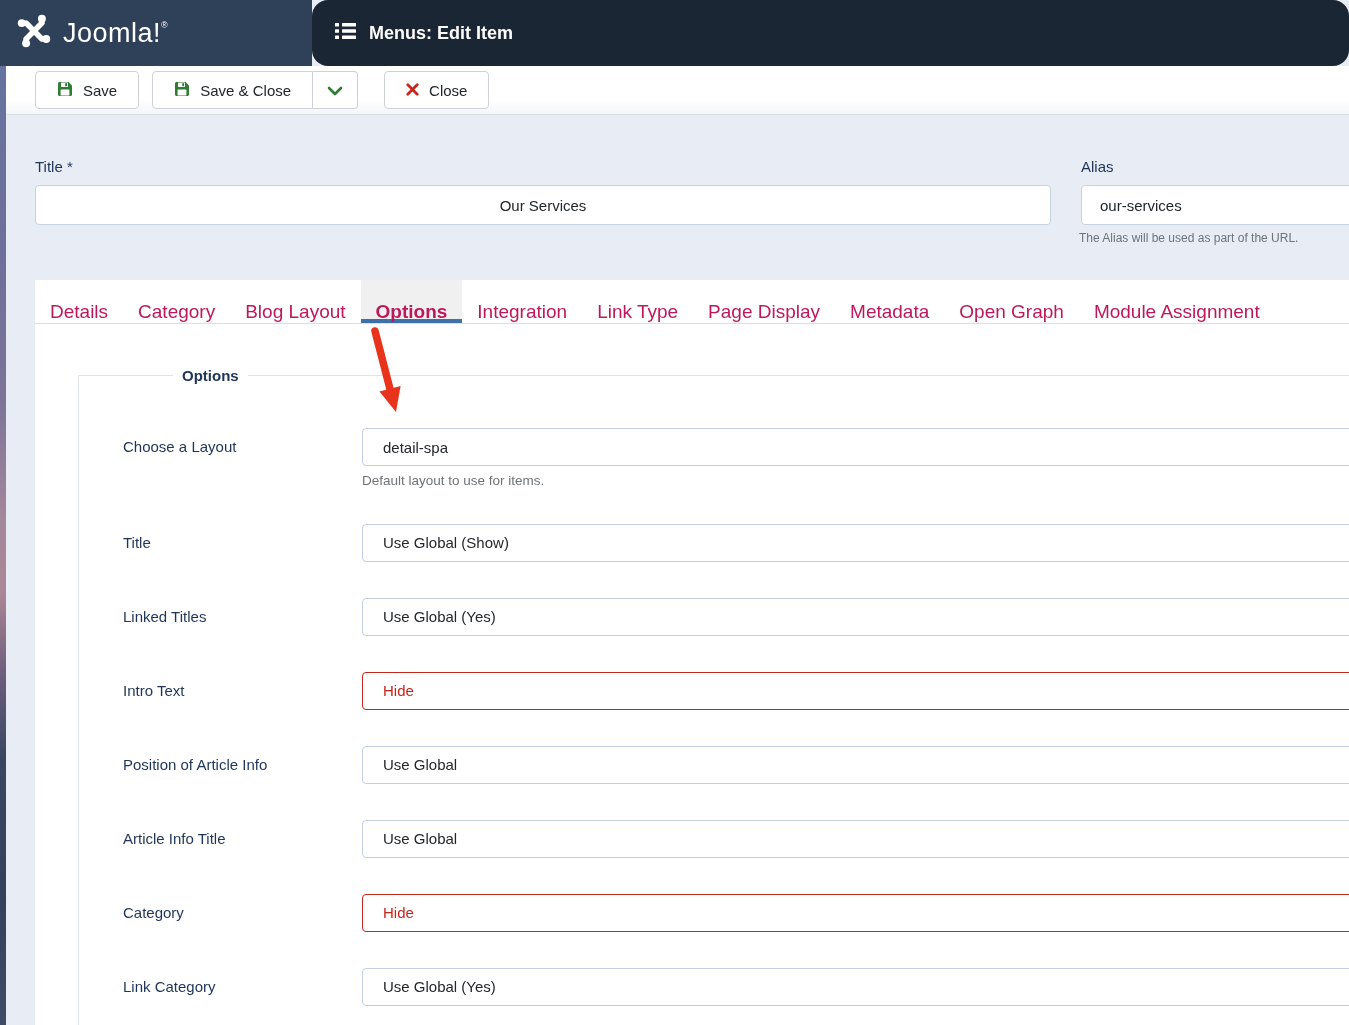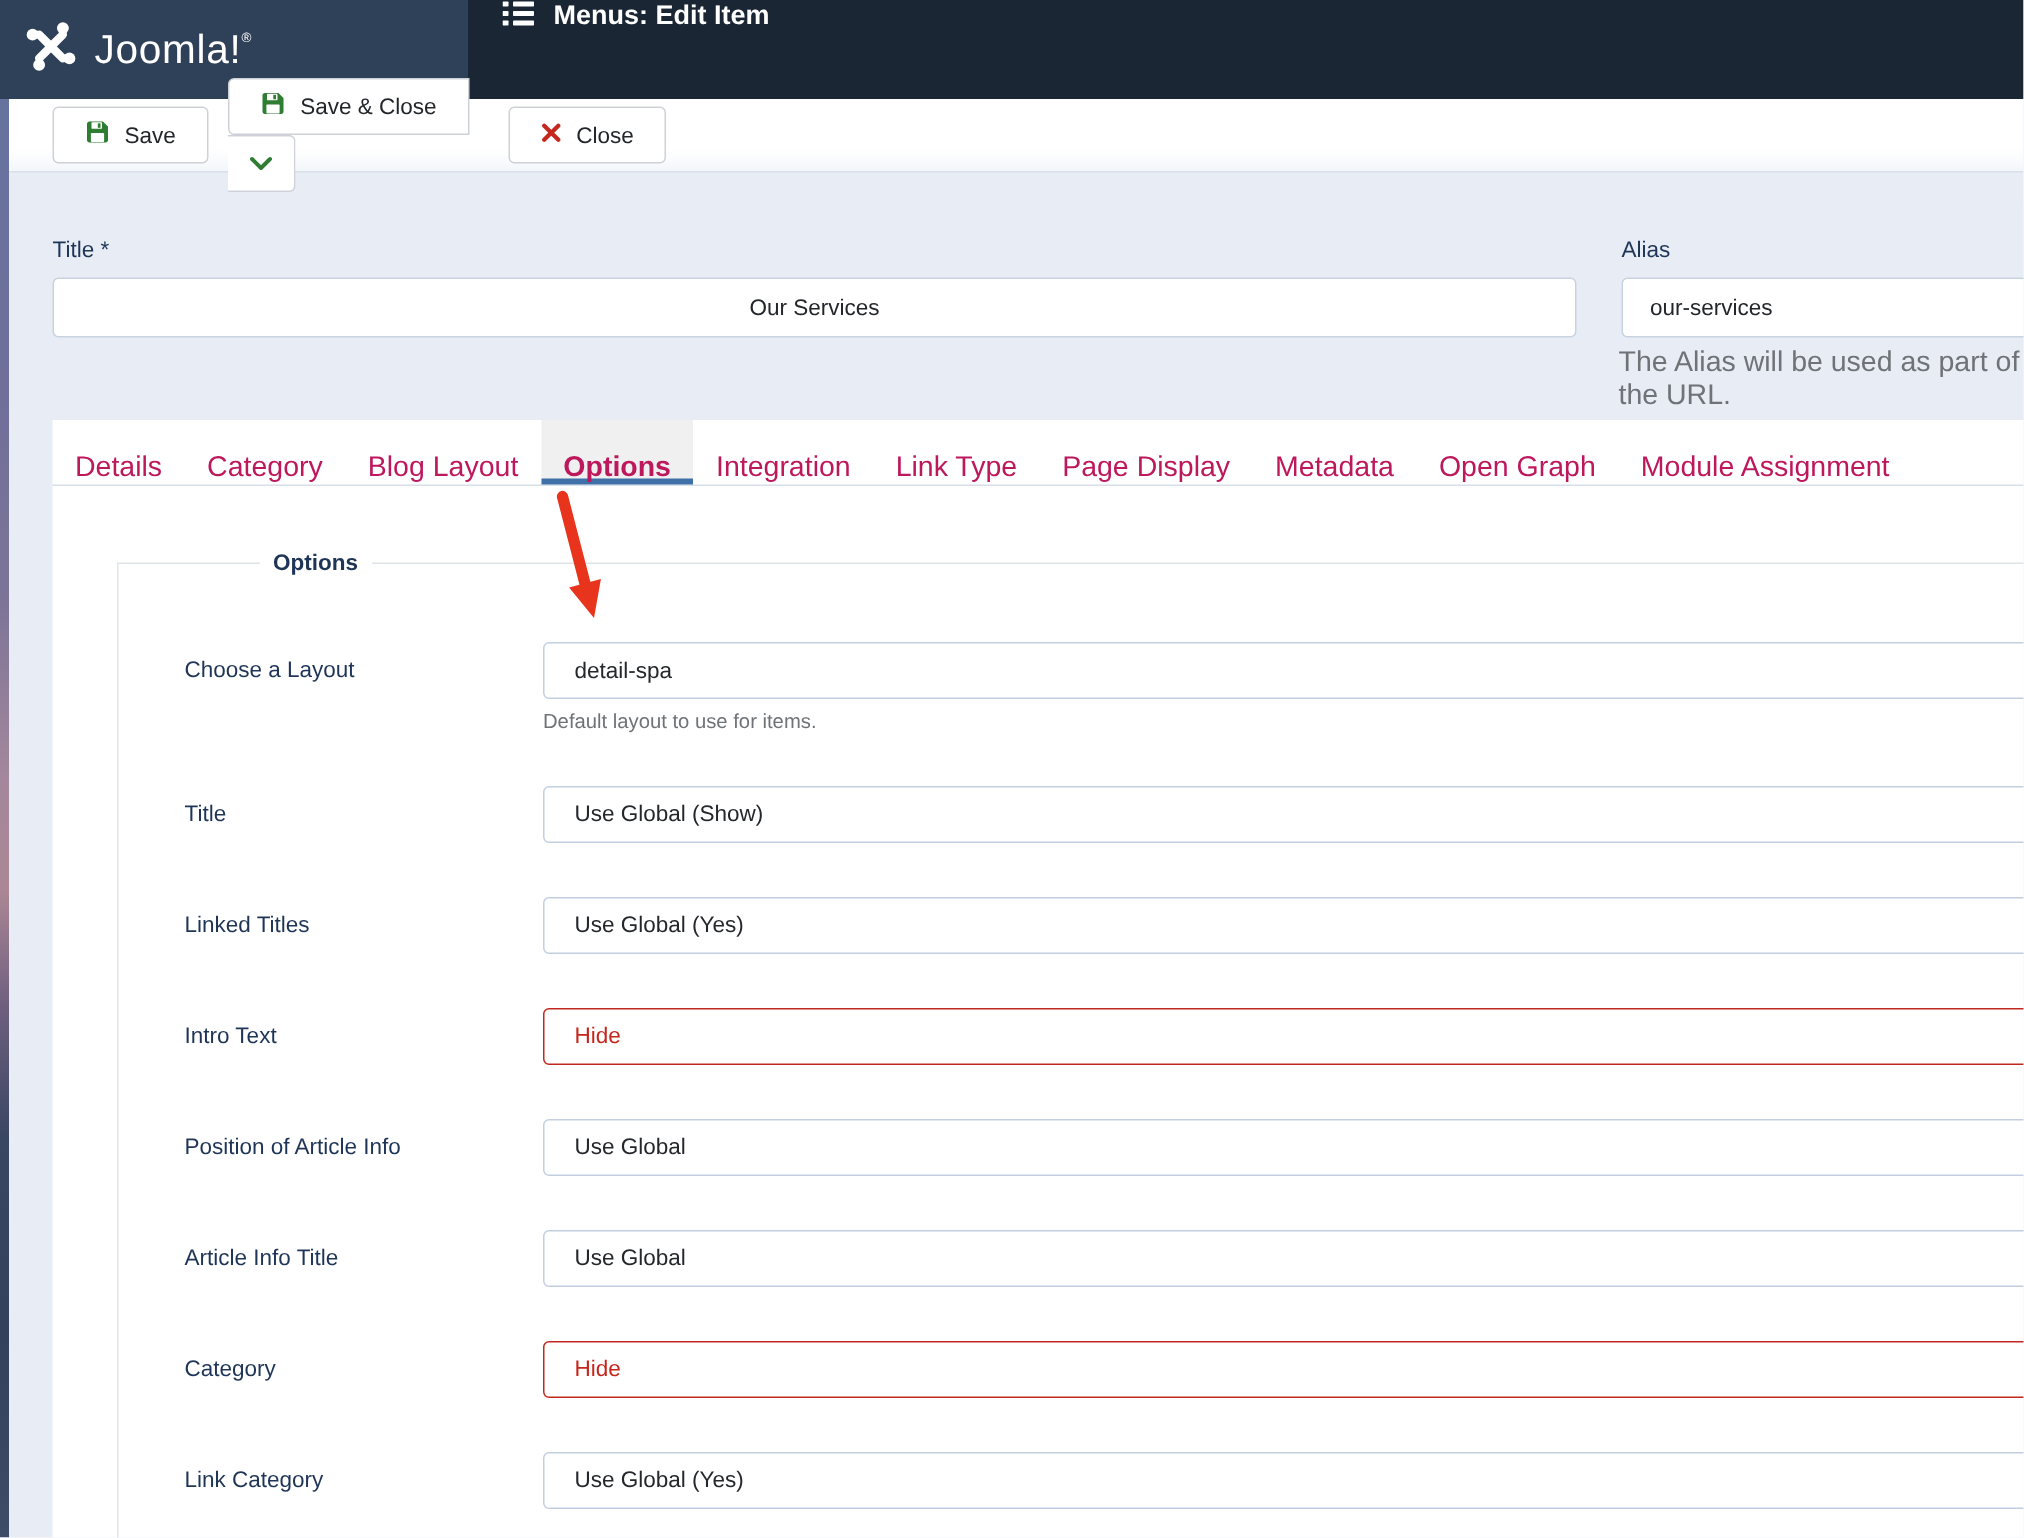--- a/index.html
+++ b/index.html
@@ -13,21 +13,21 @@
 
   
   .navbar { display:flex; height:66px; width:100%; }
   .navbar-brand {
     width:312px; background:#2f4158; display:flex; align-items:center;
     padding-left:15px; gap:10px; cursor:pointer;
   }
   .brand-text { color:#fff; font-size:27px; letter-spacing:.5px; position:relative; }
   .brand-reg { color:#fff; font-size:9px; vertical-align:top; position:relative; top:2px; }
   .navbar-main {
-    flex:1; background:#1b2634; display:flex; padding-left:23px; gap:13px;
+    flex:1; background:#1b2634; display:flex; align-items:center; padding-left:23px; gap:13px;border-radius:16px;
   }
   .page-heading { color:#fff; font-size:18px; font-weight:bold; }
 
   
   .left-strip {
     position:absolute; left:0; top:66px; width:6px; height:959px;
     background:linear-gradient(180deg,
       #66739f 0%, #6f6f9a 20%, #7d7498 35%, #a3879c 47%,
       #ab8795 55%, #6f5f7f 63%, #3a4763 72%, #33415c 86%, #3e4c68 100%);
   }
@@ -37,21 +37,21 @@
     position:absolute; left:6px; top:66px; right:0; height:49px;
     background:linear-gradient(180deg,#ffffff 70%, #f3f6fa 100%);
     border-bottom:1px solid #d9dfe7;
     display:flex; align-items:center; padding-left:29px;
   }
   .btn {
     height:38px; background:#fff; border:1px solid #ced2d8; border-radius:4px;
     display:inline-flex; align-items:center; gap:10px; padding:0 21px;
     font-size:15px; color:#22262a; cursor:pointer; font-family:inherit;
   }
-  .btn-group { display:inline-flex; margin-left:13px;flex-direction:column; }
+  .btn-group { display:inline-flex; margin-left:13px; }
   .btn-group .btn-main { border-top-right-radius:0; border-bottom-right-radius:0; }
   .btn-group .btn-toggle {
     border-left:none; border-top-left-radius:0; border-bottom-left-radius:0;
     width:45px; justify-content:center; padding:0;
   }
   .btn-close-tb { margin-left:26px; }
   .icon-svg { display:inline-block; vertical-align:middle; }
 
   
   .formbar { position:absolute; left:6px; top:135px; right:0; height:145px; background:#e7ecf5; }
@@ -61,21 +61,21 @@
     position:absolute; left:29px; top:50px; width:1016px; height:40px;
     border:1px solid #c8d3e2; border-radius:4px; background:#fff;
     font-size:15px; color:#22262a; font-family:inherit;text-align:center;
   }
   .alias-label { position:absolute; left:1075px; top:23px;text-align:right; }
   .alias-input {
     position:absolute; left:1075px; top:50px; width:300px; height:40px;
     border:1px solid #c8d3e2; border-radius:4px; background:#fff;
     font-size:15px; padding-left:18px; color:#22262a; font-family:inherit;
   }
-  .alias-help { position:absolute; left:1073px; top:96px; font-size:19px; color:#6f7377; }
+  .alias-help { position:absolute; left:1073px; top:96px; font-size:12px; color:#6f7377; }
 
   
   .card {
     position:absolute; left:35px; top:280px; width:1400px; height:760px; background:#fff;
   }
   .tabs { display:flex; border-bottom:1px solid #d7dfe8; height:44px; }
   .tab {
     padding:12px 15px; line-height:39px; height:43px; font-size:19px; color:#be185d;
     border-bottom:4px solid transparent; cursor:pointer; white-space:nowrap;
   }

